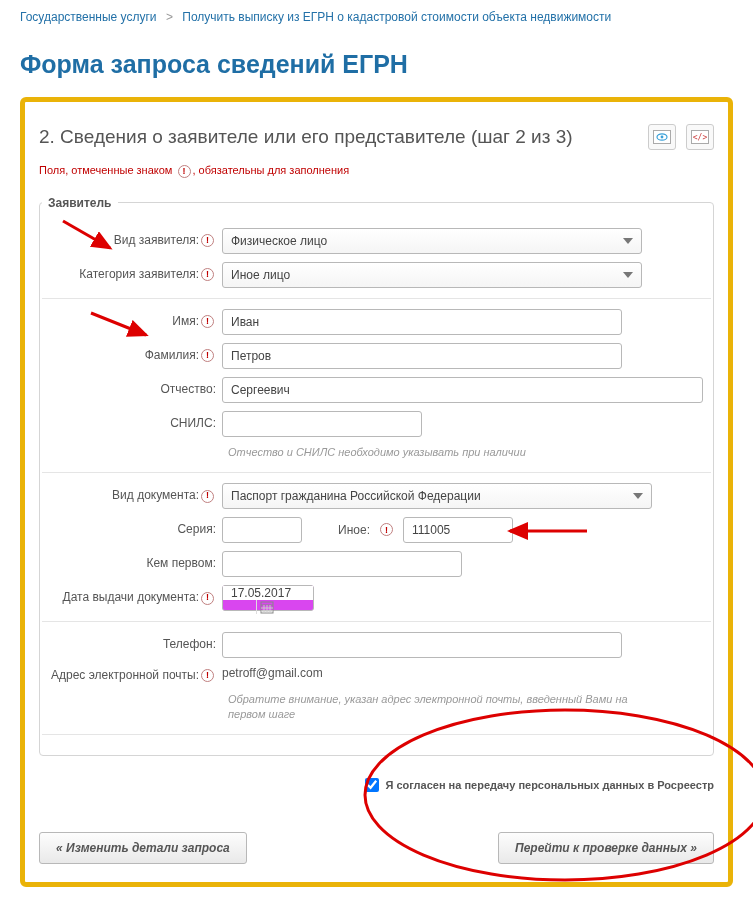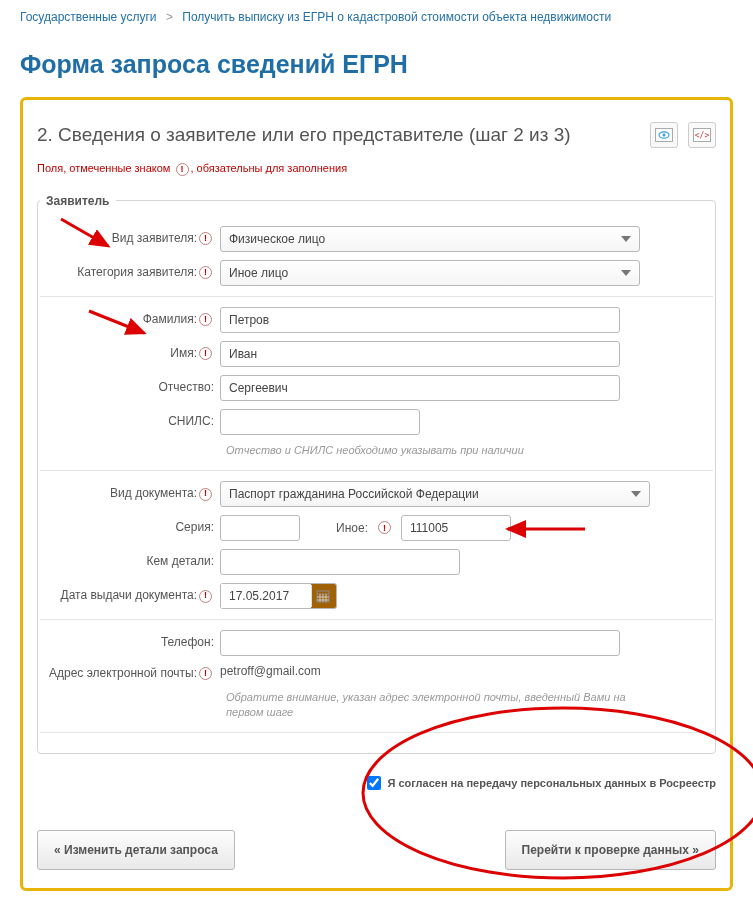--- a/index.html
+++ b/index.html
@@ -1,21 +1,21 @@
 <!DOCTYPE html>
 <html><head>
 <meta charset="utf-8">
 <style>
   * { box-sizing: border-box; margin: 0; padding: 0; }
   body { font-family: Arial, Helvetica, sans-serif; font-size: 12px; color: #555; background: #fff; padding: 0 20px 40px; width: 753px; }
   .breadcrumb { padding: 10px 0; font-size: 12px; color: #666; }
   .breadcrumb a { color: #2371A8; text-decoration: none; }
   .breadcrumb .sep { color: #999; margin: 0 6px; }
   h1.title { color: #1F6EA5; font-size: 25px; font-weight: bold; margin: 16px 0 18px; }
-  .form-card { border: 3px solid #eab308; border-radius: 6px; padding: 22px 14px 18px; position: relative; }
+  .form-card { border: 5px solid #eab308; border-radius: 6px; padding: 22px 14px 18px; position: relative; }
   .step-row { display: flex; align-items: center; justify-content: space-between; }
   .step-title { color: #555; font-size: 19px; font-weight: normal; }
   .step-icons { display: flex; gap: 10px; }
   .step-icons .ic { width: 28px; height: 26px; border: 1px solid #ccc; border-radius: 3px; display: flex; align-items: center; justify-content: center; background: #f9f9f9; cursor: pointer; }
   .required-note { color: #c00000; font-size: 11px; margin-top: 14px; }
   .req-mark { display: inline-flex; width: 13px; height: 13px; border: 1px solid #c08080; border-radius: 50%; color: #c00000; font-size: 9px; justify-content: center; align-items: center; font-weight: bold; vertical-align: middle; margin: 0 2px; background:#fff; }
   fieldset.grp { border: 1px solid #d5d5d5; border-radius: 4px; margin-top: 18px; padding: 18px 2px 10px; position: relative; }
   fieldset.grp > legend { padding: 0 6px; font-weight: bold; color: #555; font-size: 12px; }
   .row { display: flex; align-items: center; margin-bottom: 8px; }
   .row .lbl { width: 180px; text-align: right; padding-right: 6px; color: #555; font-size: 12px; line-height: 1.3; }
@@ -25,30 +25,30 @@
   .sel { display:flex; align-items:center; justify-content:space-between; cursor:pointer; }
   .sel .caret { width:0; height:0; border-left:5px solid transparent; border-right:5px solid transparent; border-top:6px solid #777; }
   .txt { background:#fff; }
   input.txt { outline: none; }
   .w-full { width: 420px; }
   .w-med { width: 240px; }
   .w-small { width: 80px; }
   .w-num { width: 110px; }
   .hint { color: #999; font-style: italic; font-size: 11px; margin: 4px 0 12px 186px; max-width: 400px; line-height: 1.4; }
   .subhr { border: none; border-top: 1px solid #e5e5e5; margin: 10px 0; }
-  .date-wrap { display:flex; align-items:center; border:1px solid #b8b8b8; border-radius:3px; background:#a16207; height:26px; }
+  .date-wrap { display:flex; align-items:center; border:1px solid #b8b8b8; border-radius:3px; background:#d946ef; height:26px;flex-direction:column; }
   .date-wrap input { border:none; height:24px; padding:0 8px; width: 90px; font-size:12px; outline:none; color:#444; }
   .date-wrap .cal { width:22px; height:22px; margin-right:3px; border-left:1px solid #ddd; display:flex; align-items:center; justify-content:center; color:#777; cursor:pointer; }
   .email-val { color:#555; font-size:12px; }
   .expander { display:flex; align-items:center; gap:6px; font-weight:bold; color:#555; cursor:pointer; margin-top:6px; font-size:12px;}
   .expander .arr { width:0; height:0; border-top:4px solid transparent; border-bottom:4px solid transparent; border-left:6px solid #555; }
   .consent-row { display:flex; align-items:center; justify-content:flex-end; margin-top:22px; font-size:11px; font-weight:bold; color:#555; gap:6px; }
   .consent-row input { width:14px; height:14px; }
   .btn-row { display:flex; justify-content:space-between; margin-top:40px; }
-  button.btn { border:1px solid #b8b8b8; border-radius:3px; background: linear-gradient(#fdfdfd,#e9e9e9); height:40px; padding:0 16px; font-size:12px; color:#555; font-weight:bold; cursor:pointer; }
+  button.btn { border:1px solid #b8b8b8; border-radius:3px; background: linear-gradient(#fdfdfd,#e9e9e9); height:32px; padding:0 16px; font-size:12px; color:#555; font-weight:bold; cursor:pointer;font-style:italic; }
   .arrow-quote { font-family: Arial; font-weight:bold; }
   
   .anno { position: absolute; pointer-events: none; }
   .anno svg { overflow: visible; }
 </style>
 </head>
 <body>
 
 <div class="breadcrumb">
   <a href="#">Государственные услуги</a>
@@ -124,35 +124,35 @@
         <div class="sel w-full">
           <span>Иное лицо</span>
           <span class="caret"></span>
         </div>
       </div>
     </div>
 
     <hr class="subhr">
 
     <div class="row">
+      <div class="lbl"><span>Имя:</span><span class="req-mark">!</span></div>
+      <div class="ctl">
+          <input class="txt" style="width: 400px;" value="Иван">
+        </div>
+    </div>
+    <div class="row">
       <div class="lbl"><span>Фамилия:</span><span class="req-mark">!</span></div>
       <div class="ctl">
           <input class="txt" style="width: 400px;" value="Петров">
         </div>
     </div>
     <div class="row">
-      <div class="lbl"><span>Имя:</span><span class="req-mark">!</span></div>
-      <div class="ctl">
-          <input class="txt" style="width: 400px;" value="Иван">
-        </div>
-    </div>
-    <div class="row">
       <div class="lbl"><span>Отчество:</span></div>
       <div class="ctl">
-          <input class="txt" style="width: 400px;" value="Сергеевич">
+          <input class="txt" style="width: 481px;" value="Сергеевич">
         </div>
     </div>
     <div class="row">
       <div class="lbl"><span>СНИЛС:</span></div>
       <div class="ctl">
           <input class="txt" style="width: 200px;" value="">
         </div>
     </div>
     <div class="hint">Отчество и СНИЛС необходимо указывать при наличии</div>
 
@@ -182,21 +182,21 @@
               <marker id="ah3" markerWidth="8" markerHeight="8" refX="6" refY="3" orient="auto">
                 <path d="M0,0 L7,3 L0,6 Z" fill="#d00"></path>
               </marker>
             </defs>
             <path d="M85,10 L8,10" stroke="#d00" stroke-width="3" fill="none" marker-end="url(#ah3)"></path>
           </svg>
       </div>
     </div>
 
     <div class="row">
-      <div class="lbl"><span>Кем детали:</span></div>
+      <div class="lbl"><span>Кем первом:</span></div>
       <div class="ctl">
           <input class="txt w-med" value="" style="">
         </div>
     </div>
 
     <div class="row">
       <div class="lbl"><span>Дата выдачи документа:</span><span class="req-mark">!</span></div>
       <div class="ctl">
         <div class="date-wrap">
           <input value="17.05.2017" style="">

